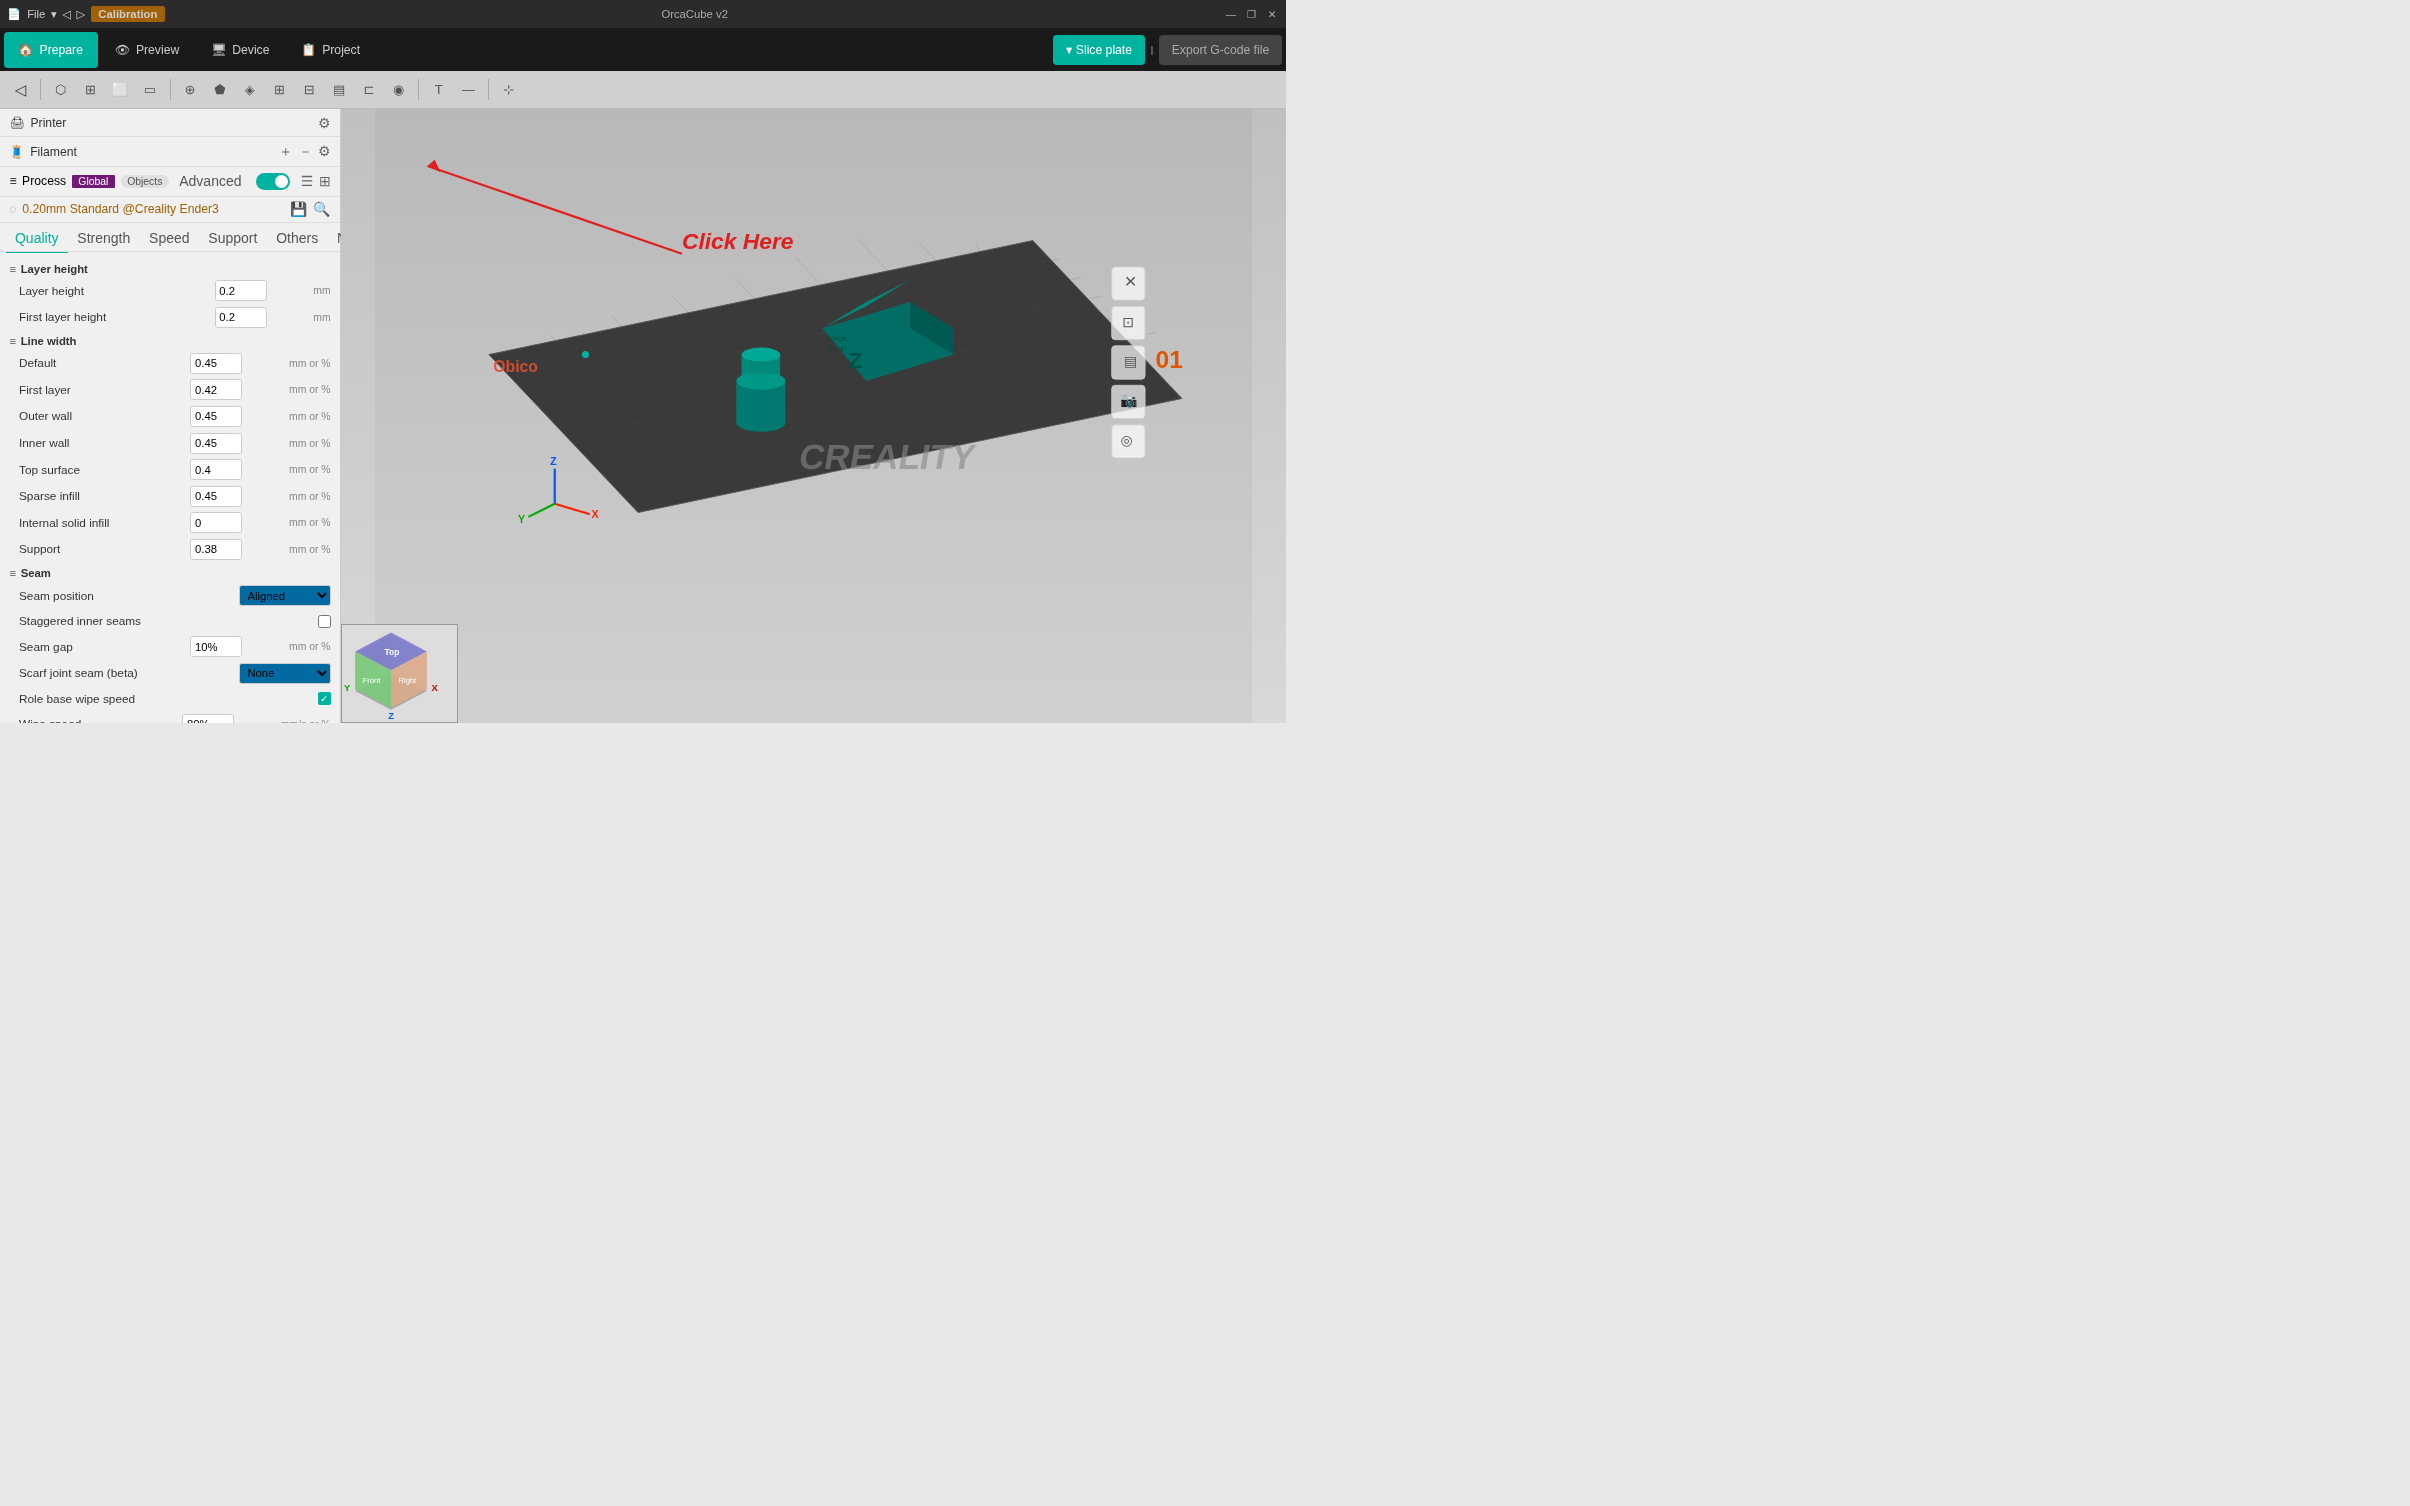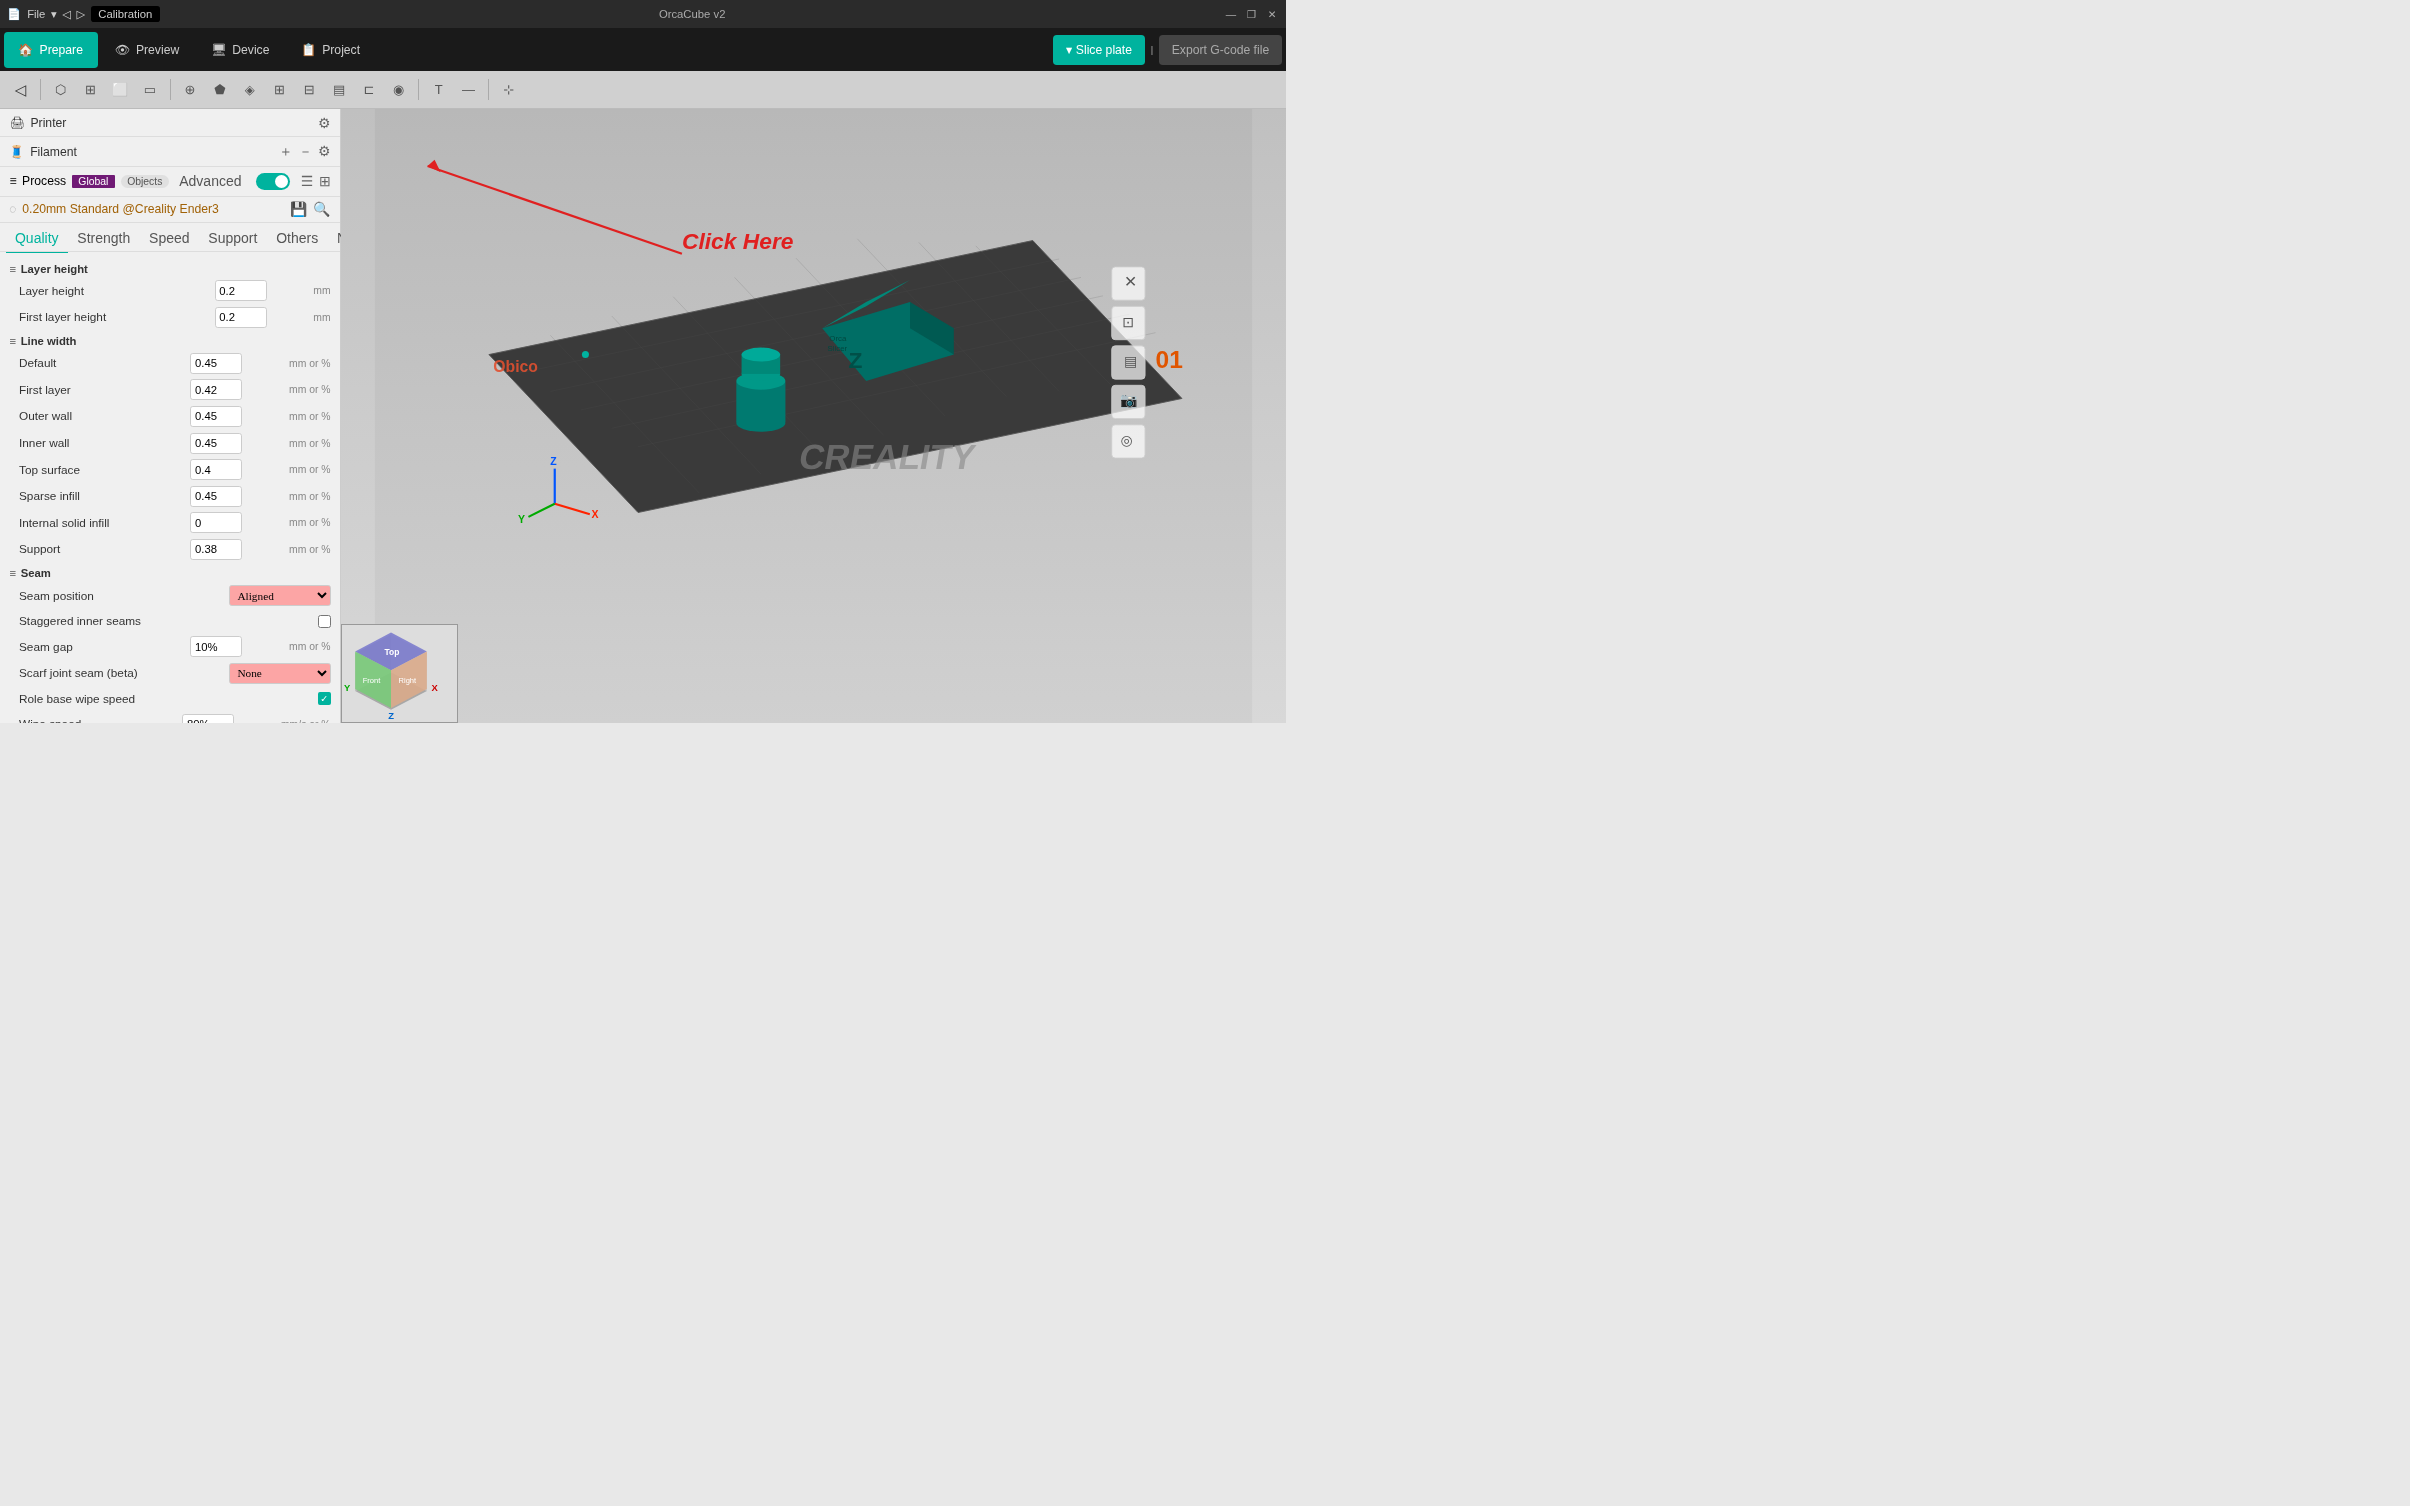--- a/index.html
+++ b/index.html
@@ -222,28 +222,27 @@
       width: 52px;
       height: 21px;
       border: 0.9px solid #ccc;
       border-radius: 2.8px;
       padding: 0 3.8px;
       font-size: 11.3px;
       background: white;
     }
     .value-unit { font-size: 10.4px; color: #888; min-width: 33px; padding-left: 44px; }
     .select-input {
-      width: 102px;
+      width: 92px;
       height: 21px;
       border: 0.9px solid #ccc;
       border-radius: 2.8px;
       padding: 0 3.8px;
       font-size: 11.3px;
-      background: #fca5a5;
-      font-family: Liberation Serif, serif;
+      background: #0369a1;
     }
     .checkbox-input { width: 13px; height: 13px; cursor: pointer; }
     .checkbox-checked {
       width: 13px; height: 13px;
       background: #00b39e;
       border-radius: 1.9px;
       display: flex; align-items: center; justify-content: center;
       color: white; font-size: 9.4px;
     }
 
@@ -266,21 +265,21 @@
 </head>
 <body>
 
 <div class="titlebar">
   <div class="titlebar-left">
     <span>📄</span>
     <span>File</span>
     <span>▾</span>
     <span>◁</span>
     <span>▷</span>
-    <span style="background:#000000;padding:1.9px 7.5px;border-radius:2.8px;font-size:11.3px;cursor:pointer;">Calibration</span>
+    <span style="background:#a16207;padding:1.9px 7.5px;border-radius:2.8px;font-size:11.3px;cursor:pointer;font-weight:bold;">Calibration</span>
   </div>
   <div class="titlebar-center">
     <span>OrcaCube v2</span>
   </div>
   <div class="titlebar-right">
     <span class="titlebar-btn">—</span>
     <span class="titlebar-btn">❐</span>
     <span class="titlebar-btn">✕</span>
   </div>
 </div>

